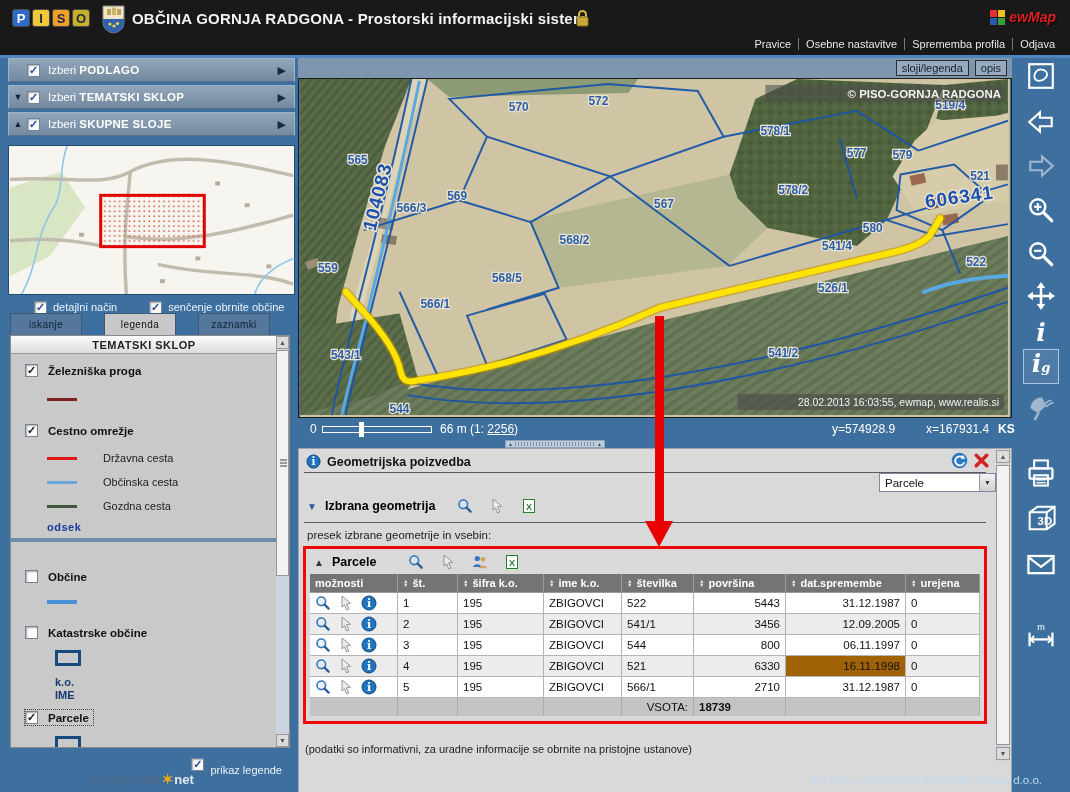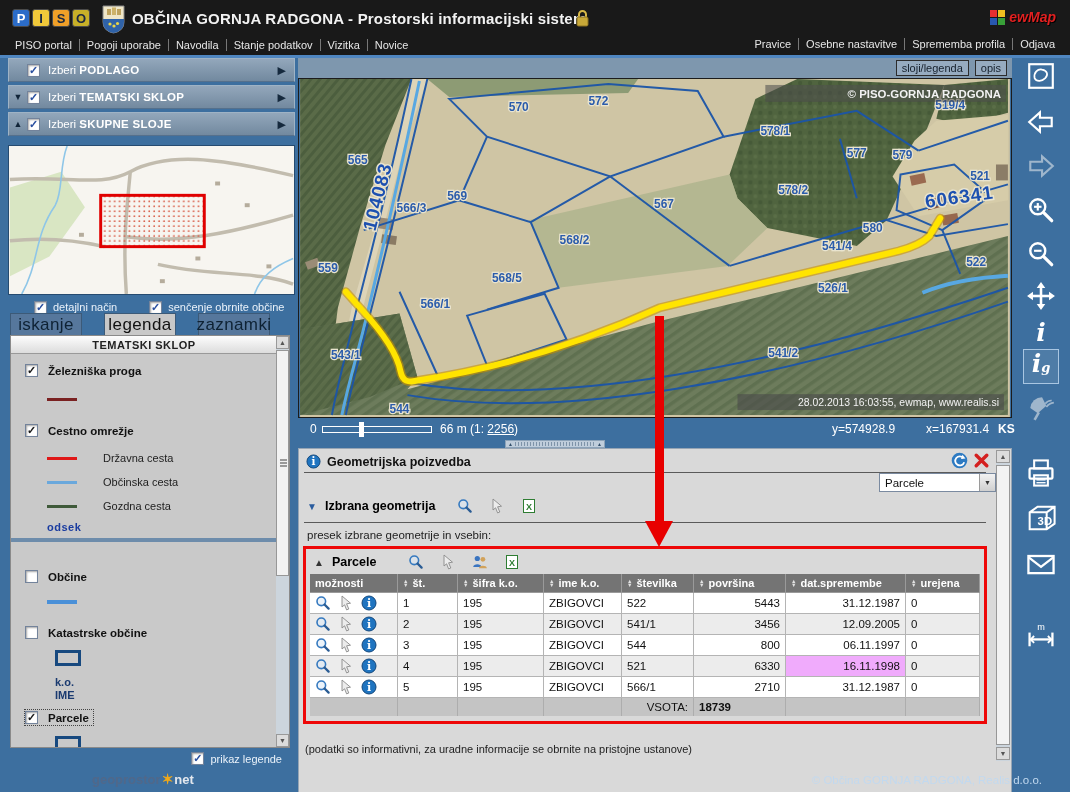--- a/index.html
+++ b/index.html
@@ -22,21 +22,21 @@
   .cb{width:13px;height:13px;background:#fff;border:1px solid #73839b;box-shadow:inset 1px 1px 2px rgba(0,0,0,.35);display:inline-flex;align-items:center;justify-content:center;font-size:11px;line-height:11px;font-weight:bold;color:#2a4f9f;flex:none;cursor:pointer}
   .cb.dark{color:#1a1a1a}
   
   .accbar{left:8px;width:287px;height:24px;background:linear-gradient(#93a7bb,#72899f);border:1px solid #9fb3c5;border-bottom-color:#55708c;display:flex;align-items:center;cursor:pointer}
   .accbar .arr{width:18px;text-align:center;color:#102438;font-size:9px}
   .accbar .txt{color:#fff;margin-left:8px;font-size:11.5px}
   .accbar .txt b{font-size:11.5px;letter-spacing:.3px}
   .accbar .go{margin-left:auto;margin-right:8px;color:#15293d;font-size:11px}
   .ovmap{left:8px;top:145px;width:287px;height:150px;border:1px solid #264b70;background:#f7f5f0}
   .optrow{left:8px;top:299px;width:287px;height:16px;color:#eaf2fa;display:flex;align-items:center;font-size:11px}
-  .tab{top:313px;height:22px;width:72px;background:#56779c;border:1px solid #3c5a78;border-bottom:none;color:#0e2234;display:flex;align-items:center;justify-content:center;font-size:17px;letter-spacing:.4px;cursor:pointer}
+  .tab{top:313px;height:22px;width:72px;background:#56779c;border:1px solid #3c5a78;border-bottom:none;color:#0e2234;display:flex;align-items:center;justify-content:center;font-size:10px;letter-spacing:.4px;cursor:pointer}
   .tab.active{background:#c8c8c8;color:#111;font-weight:normal}
   .legend{left:10px;top:335px;width:280px;height:413px;background:#c9c9c9;border:1px solid #8a8a8a;overflow:hidden}
   .lg-head{position:absolute;left:0;width:266px;height:18px;background:linear-gradient(#fdfdfd,#dcdcdc);border-bottom:1px solid #999;display:flex;align-items:center;justify-content:center;font-weight:bold;font-size:11px;color:#222;letter-spacing:.5px}
   .lg-item{position:absolute;left:14px;display:flex;align-items:center;gap:10px;font-weight:bold;font-size:11.5px;color:#111}
   .lg-sub{position:absolute;left:36px;display:flex;align-items:center;font-size:11px;color:#222}
   .lg-line{width:30px;height:3px;margin-right:26px;flex:none}
   .scroll{position:absolute;background:#ccd5dd}
   .scroll .sarr{position:absolute;left:0;width:13px;height:13px;background:#dcdcdc;border:1px solid #999;color:#555;font-size:7px;display:flex;align-items:center;justify-content:center}
   .sthumb{position:absolute;left:0;width:13px;background:#f2f2f2;border:1px solid #979797}
   .grip{position:absolute;left:3px;width:7px;height:1.5px;background:#9a9a9a}
@@ -143,28 +143,20 @@
       <rect x="0" y="0" width="7" height="7" fill="#e83030"></rect>
         <rect x="8" y="0" width="7" height="7" fill="#f0c020"></rect>
       <rect x="0" y="8" width="7" height="7" fill="#2858b0"></rect>
         <rect x="8" y="8" width="7" height="7" fill="#38a038"></rect>
     </svg>
     <span class="ewmap">ewMap</span>
   </div>
 </div>
 
 <div class="abs menubar">
-  <div class="menu abs" style="left:8px;top:1px">
-    <span>PISO portal</span>
-    <span>Pogoji uporabe</span>
-    <span>Navodila</span>
-    <span>Stanje podatkov</span>
-    <span>Vizitka</span>
-    <span>Novice</span>
-  </div>
   <div class="menu abs" style="right:8px;top:0">
     <span>Pravice</span>
     <span>Osebne nastavitve</span>
     <span>Sprememba profila</span>
     <span>Odjava</span>
   </div>
 </div>
 <div class="abs blueline"></div>
 
 <div class="abs accbar" style="top:58px">
@@ -304,21 +296,21 @@
         <span class="grip" style="top:114px"></span>
     </div>
     <div class="sarr" style="top:398px">▼</div>
   </div>
 </div>
 
 <div class="abs" style="left:10px;top:752px;width:280px;display:flex;justify-content:flex-end;align-items:center;color:#eaf2fa">
   <span class="cb">
       <span>✓</span>
     </span>
-  <span style="margin:0 8px 0 6px">prikaz legende</span>
+  <span style="margin:12px 8px 0 6px">prikaz legende</span>
 </div>
 
 <div class="abs maptitle">
   <span style="margin-left:auto"></span>
   <span class="mbtn">sloji/legenda</span>
   <span class="mbtn" style="margin-right:5px">opis</span>
 </div>
 
 <svg class="abs" style="left:298px;top:78px;border:1px solid #1c1c1c" width="714" height="340" viewBox="0 0 714 340">
   <defs>
@@ -608,21 +600,21 @@
           </svg>
         <svg class="i16">
             <use href="#sym-info"></use>
           </svg>
       </div>
       <div class="td" style="background:#ececec">4</div>
       <div class="td" style="background:#ececec">195</div>
       <div class="td" style="background:#ececec">ZBIGOVCI</div>
       <div class="td" style="background:#ececec">521</div>
       <div class="td num" style="background:#ececec">6330</div>
-      <div class="td num" style="background:#f0abfc">16.11.1998</div>
+      <div class="td num" style="background:#a16207">16.11.1998</div>
       <div class="td" style="background:#ececec">0</div>
 
       <div class="td" style="gap:7px">
         <svg class="i16">
             <use href="#sym-mag"></use>
           </svg>
         <svg class="i16">
             <use href="#sym-cursor"></use>
           </svg>
         <svg class="i16">

